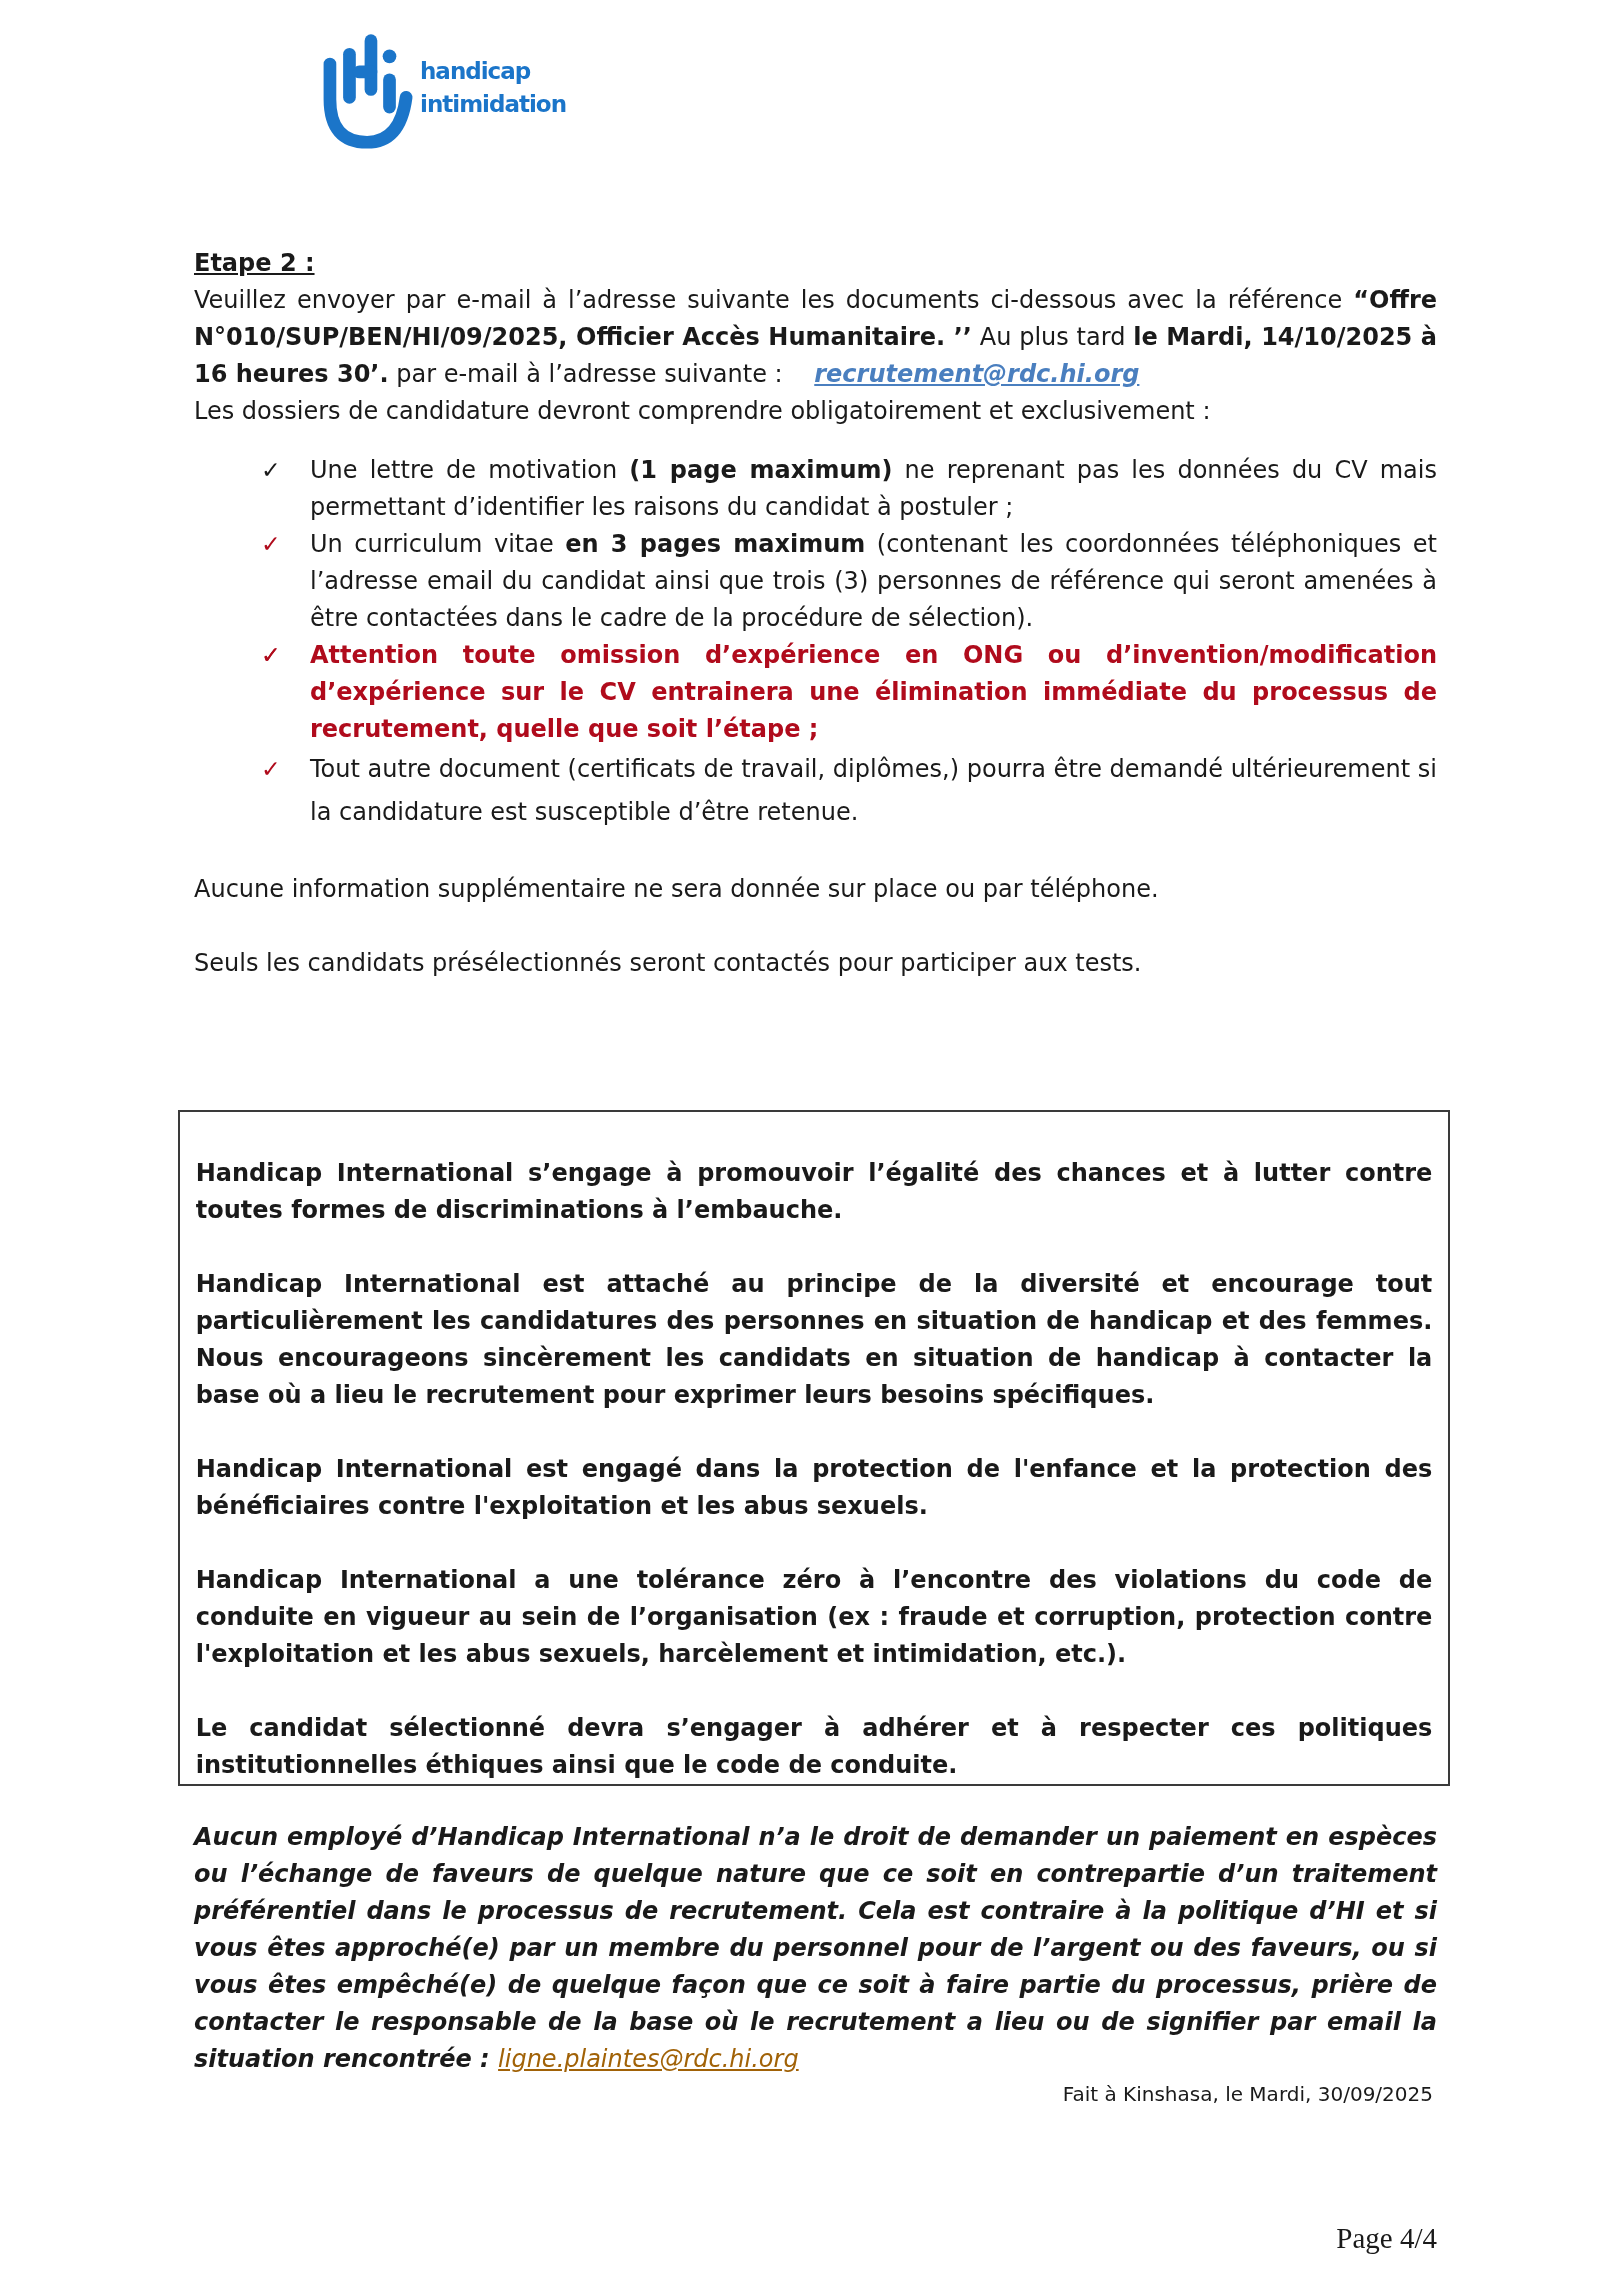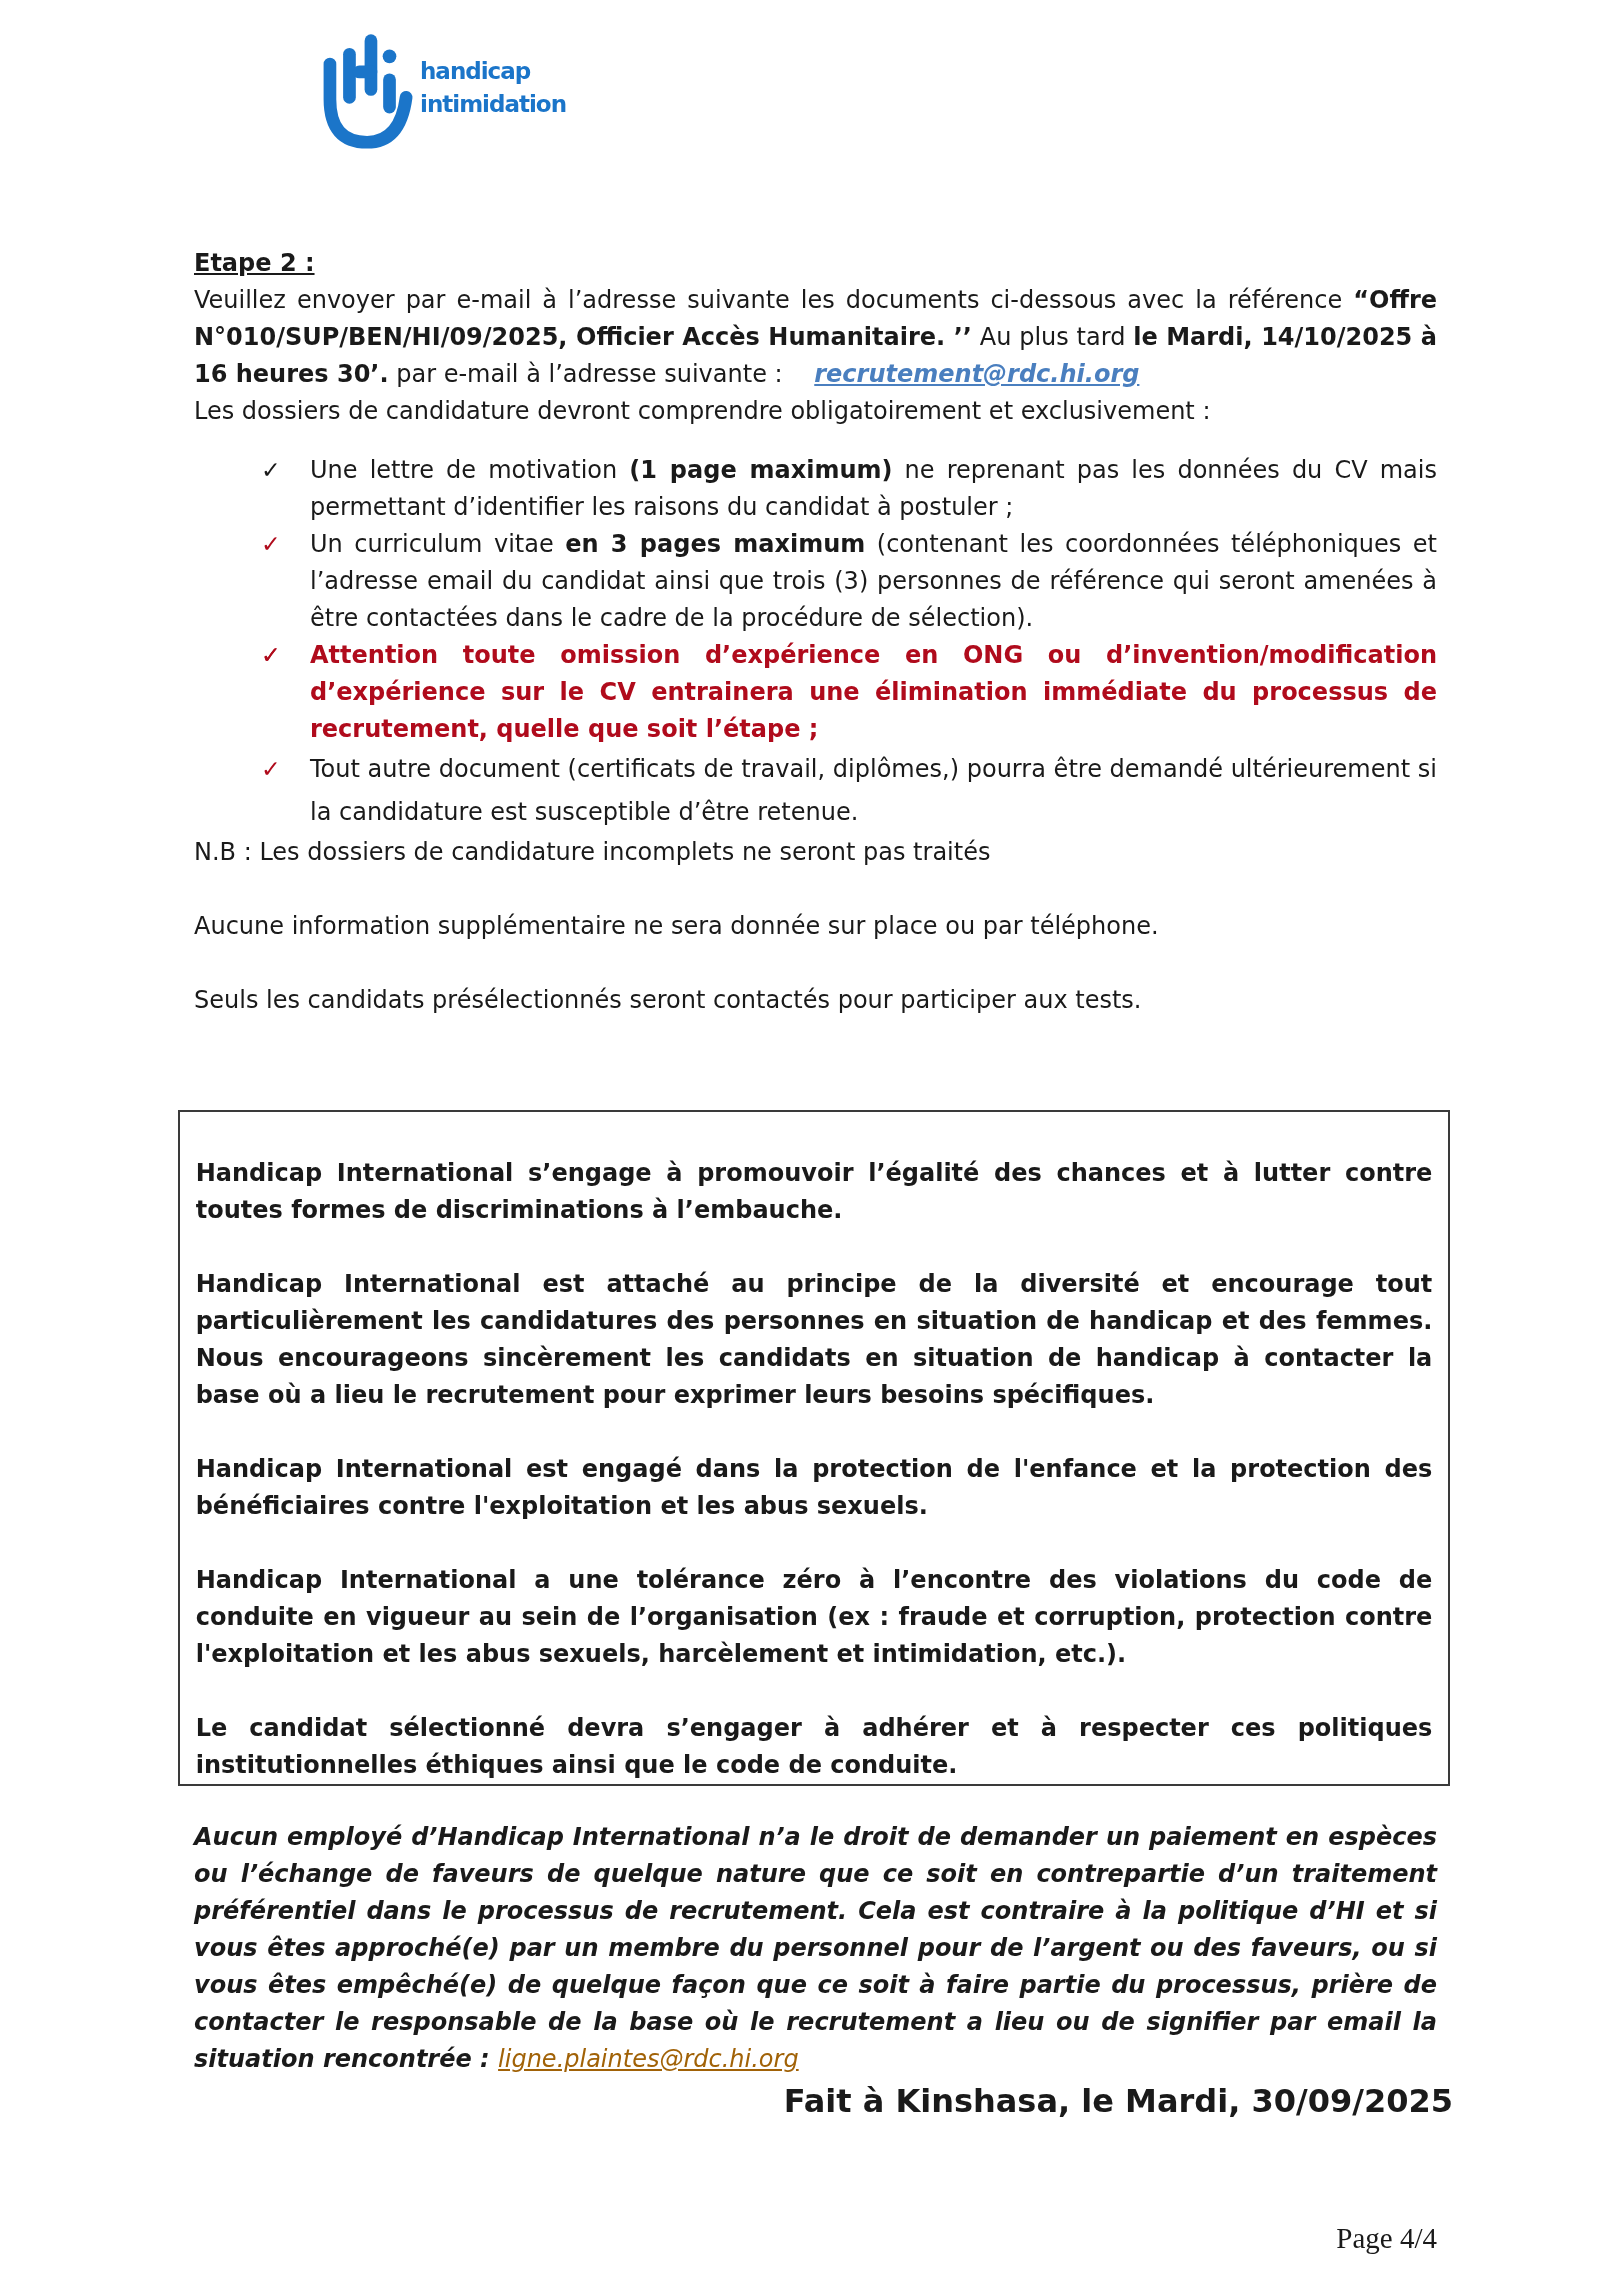--- a/index.html
+++ b/index.html
@@ -21,21 +21,21 @@
   ul.checks li .ck { position: absolute; left: -49px; top: 0; font-size: 23.5px; }
   .ck-black { color: #1a1a1a; }
   .ck-red { color: #b00b1c; }
   .red { color: #b00b1c; font-weight: bold; }
   .gap1 { height: 37px; }
   .box { position: absolute; left: 178px; top: 1110px; width: 1272px; height: 676px; border: 2px solid #3a3a3a; box-sizing: border-box; }
   .box-inner { position: absolute; left: 15.7px; right: 15.7px; top: 43px; font-size: 24px; line-height: 37px; font-weight: bold; }
   .box-inner .p { margin-bottom: 37px; }
   .italic-block { position: absolute; left: 194px; width: 1243px; top: 1819px; font-size: 24px; line-height: 37px;
                   font-style: italic; font-weight: bold; text-align: justify; }
-  .signature { position: absolute; right: 168px; top: 2082px; font-size: 32px; font-weight: bold; }
+  .signature { position: absolute; right: 188px; top: 2082px; font-size: 20px; font-weight: normal; }
   .page-num { position: absolute; right: 184px; top: 2222px; font-family: "Liberation Serif", serif; font-size: 29px; }
 </style>
 </head>
 <body>
 
 <div class="logo">
   <svg width="98" height="125" viewBox="0 0 100 128">
     <g fill="none" stroke="#1b75c9" stroke-linecap="round" stroke-width="13">
       <path d="M10 38 L10 74 Q10 118 48 118 Q82 118 88 72"></path>
       <path d="M30 28 L30 72"></path>
@@ -75,21 +75,20 @@
     <li>
       <span class="ck ck-red">✓</span>
       <span class="red">Attention toute omission d’expérience en ONG ou d’invention/modification d’expérience sur le CV entrainera une élimination immédiate du processus de recrutement, quelle que soit l’étape ;</span>
     </li>
     <li style="line-height:43px;">
       <span class="ck ck-red">✓</span>
       <span>Tout autre document (certificats de travail, diplômes,) pourra être demandé ultérieurement si la candidature est susceptible d’être retenue.</span>
     </li>
   </ul>
 
-  <p class="p">N.B : Les dossiers de candidature incomplets ne seront pas traités</p>
   <div class="gap1"></div>
   <p class="p">Aucune information supplémentaire ne sera donnée sur place ou par téléphone.</p>
   <div class="gap1"></div>
   <p class="p u">Seuls les candidats présélectionnés seront contactés pour participer aux tests.</p>
 </div>
 
 <div class="box">
   <div class="box-inner">
     <p class="p">Handicap International s’engage à promouvoir l’égalité des chances et à lutter contre toutes formes de discriminations à l’embauche.</p>
     <p class="p">

